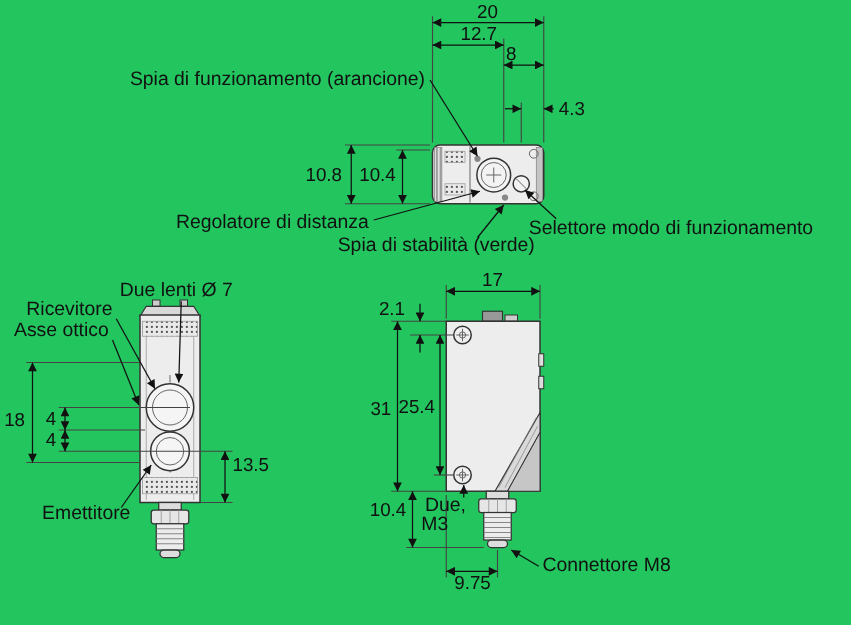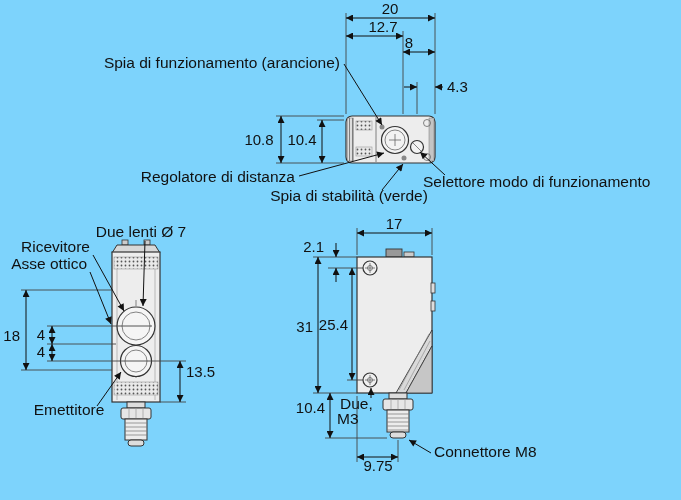--- a/index.html
+++ b/index.html
@@ -1,16 +1,16 @@
 <!DOCTYPE html>
 <html><head>
 <meta charset="utf-8">
 <style>
   html,body{margin:0;padding:0;background:#fff;}
-  .canvas{width:681px;height:500px;background:#7dd3fc;position:relative;overflow:hidden;}
+  .canvas{width:681px;height:500px;background:#22c55e;position:relative;overflow:hidden;}
   svg{display:block;}
   .dim{font-family:"Liberation Sans",sans-serif;font-size:15px;fill:#111;}
   .lbl{font-family:"Liberation Sans",sans-serif;font-size:15.5px;fill:#111;}
   .part{stroke:#333;stroke-width:1.2;}
   .thin{stroke:#666;stroke-width:0.8;fill:none;}
   .ext{stroke:#444;stroke-width:0.9;}
   .dml{stroke:#111;stroke-width:1;}
   .ldr{stroke:#111;stroke-width:1;fill:none;}
 </style>
 </head>

